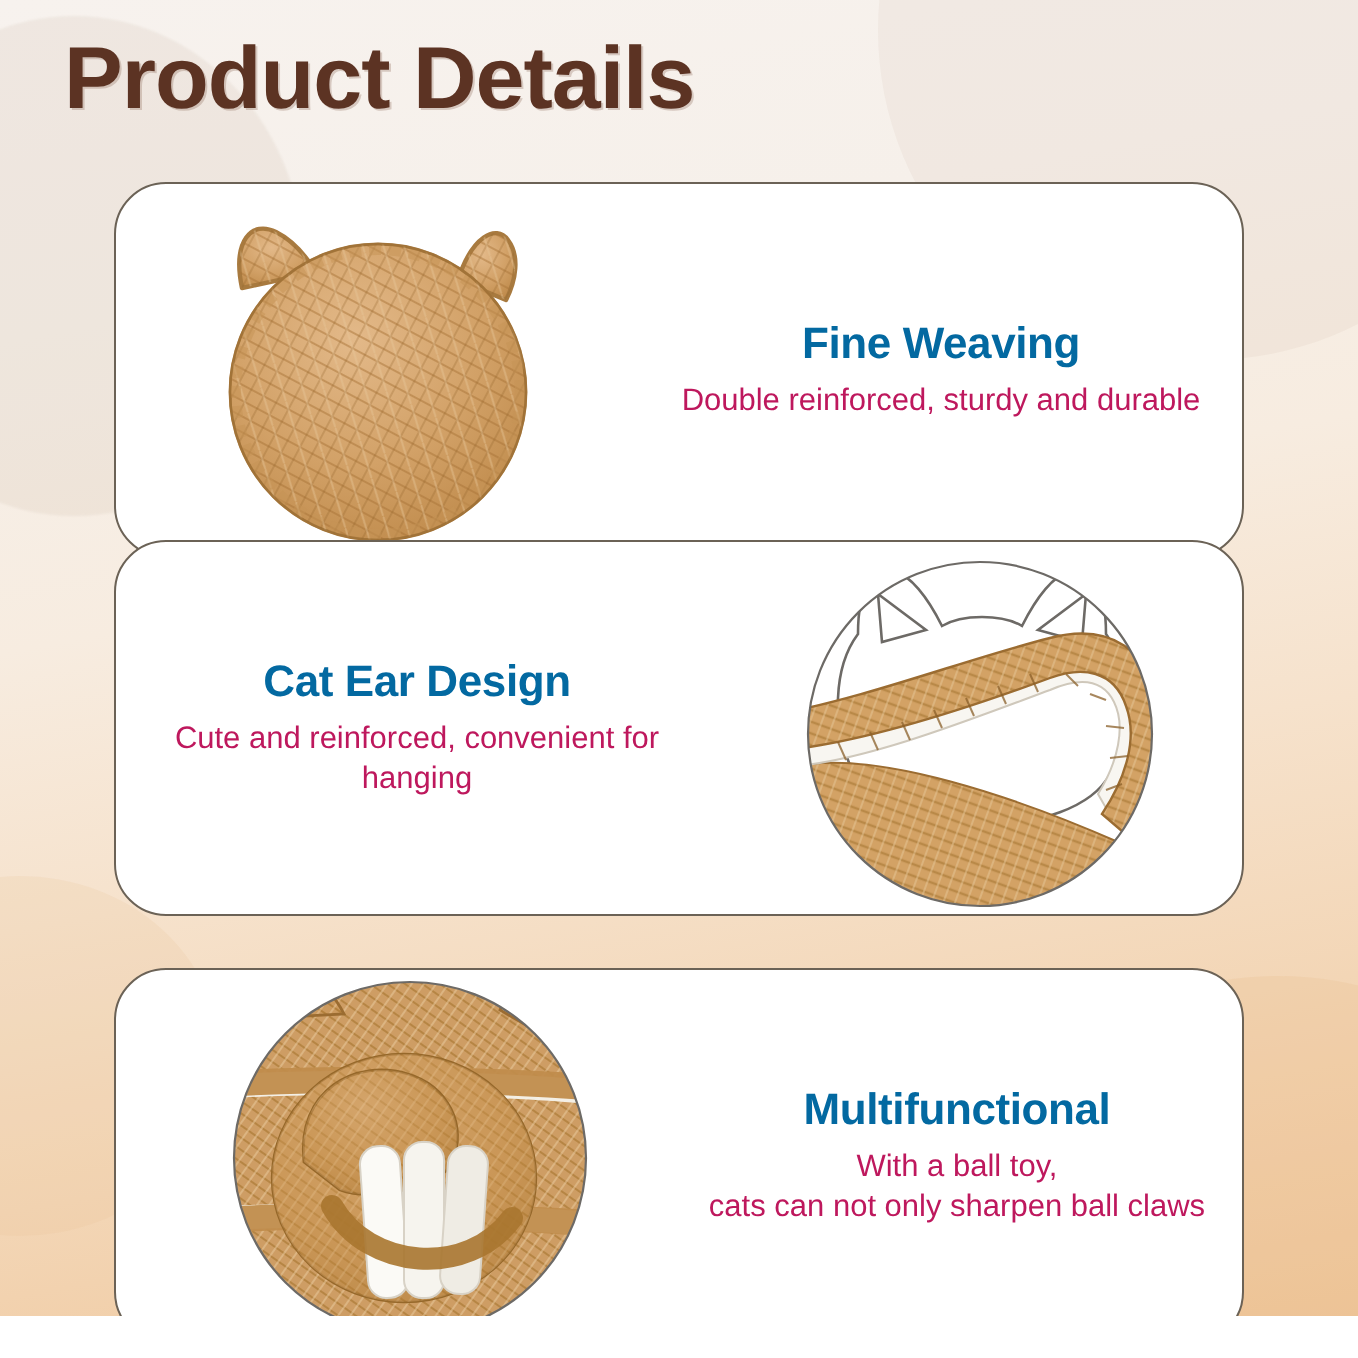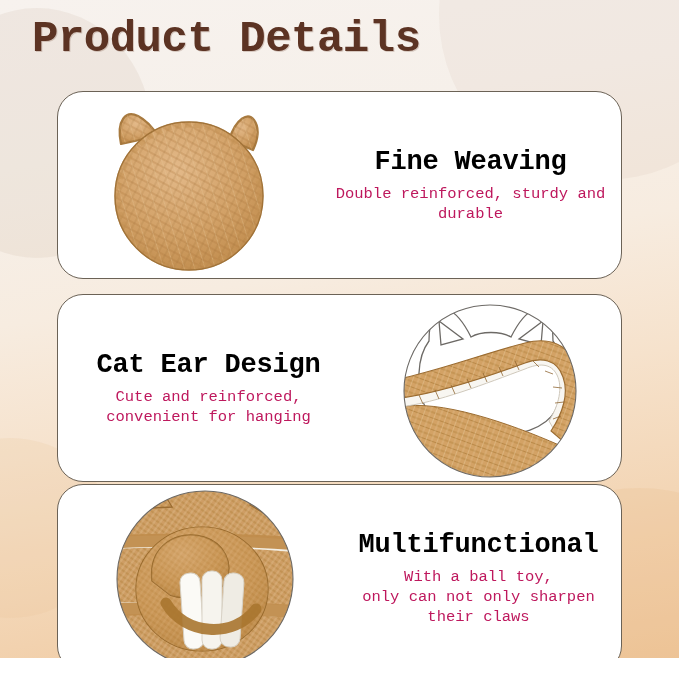--- a/index.html
+++ b/index.html
@@ -18,21 +18,20 @@
     width: 679px;
     height: 658px;
     background: linear-gradient(170deg,
         #f7f2ee 0%,
         #f6f0ea 22%,
         #f7ece0 42%,
         #f6e2cc 60%,
         #f3d6b6 78%,
         #efc69a 100%);
     overflow: hidden;
-    font-family: Liberation Mono, monospace;
   }
 
   
   .blob {
     position: absolute;
     border-radius: 50%;
     pointer-events: none;
   }
   .blob-tl {
     width: 230px; height: 250px;
@@ -77,38 +76,38 @@
     width: 565px;
     background: #ffffff;
     border: 1.2px solid #6b6256;
     border-radius: 26px;
     box-sizing: border-box;
     display: flex;
     align-items: center;
     overflow: hidden;
   }
   #card-1 { top: 91px;  height: 188px; }
-  #card-2 { top: 294px; height: 188px; }
+  #card-2 { top: 270px; height: 188px; }
   #card-3 { top: 484px; height: 188px; padding-left: 16px; }
 
   .card-media {
     width: 262px;
     height: 100%;
     flex: 0 0 262px;
     position: relative;
   }
   .card-text {
     flex: 1 1 auto;
     text-align: center;
     padding: 0 10px;
     box-sizing: border-box;
   }
   .card-heading {
-    color: #000000;
-    font-size: 27px;
+    color: #0369a1;
+    font-size: 22px;
     font-weight: bold;
     letter-spacing: -0.2px;
     line-height: 1.2;
     margin-bottom: 6px;
   }
   .card-sub {
     color: #be185d;
     font-size: 15.5px;
     line-height: 1.3;
     white-space: pre-line;
@@ -272,17 +271,17 @@
             <rect x="148" y="88" width="20" height="74" rx="9" fill="#efece4" transform="rotate(4 158 125)"></rect>
           </g>
           <path d="M92 118 C110 150 160 154 182 124" fill="none" stroke="#A9762F" stroke-width="11" stroke-linecap="round" opacity="0.9"></path>
         </g>
         <circle cx="131" cy="94" r="88" fill="none" stroke="#6d6a66" stroke-width="1.1"></circle>
       </svg>
     </div>
     <div class="card-text">
       <div class="card-heading">Multifunctional</div>
       <div class="card-sub">With a ball toy,
-only can not only sharpen their claws</div>
+cats can not only sharpen ball claws</div>
     </div>
   </div>
 
 </div>
 
 </body></html>

